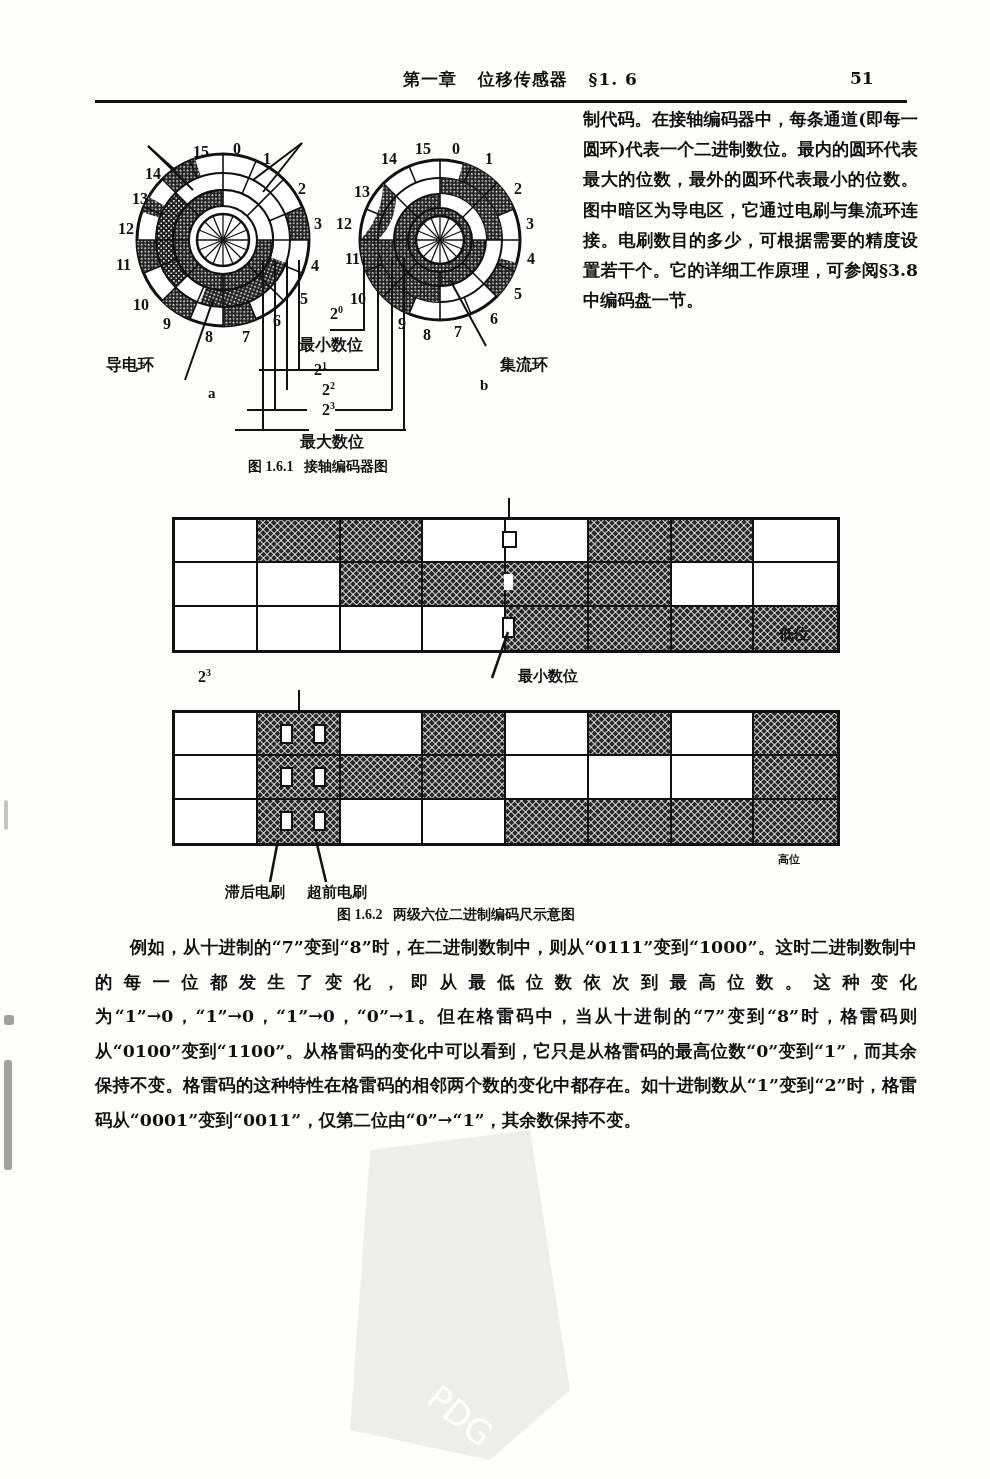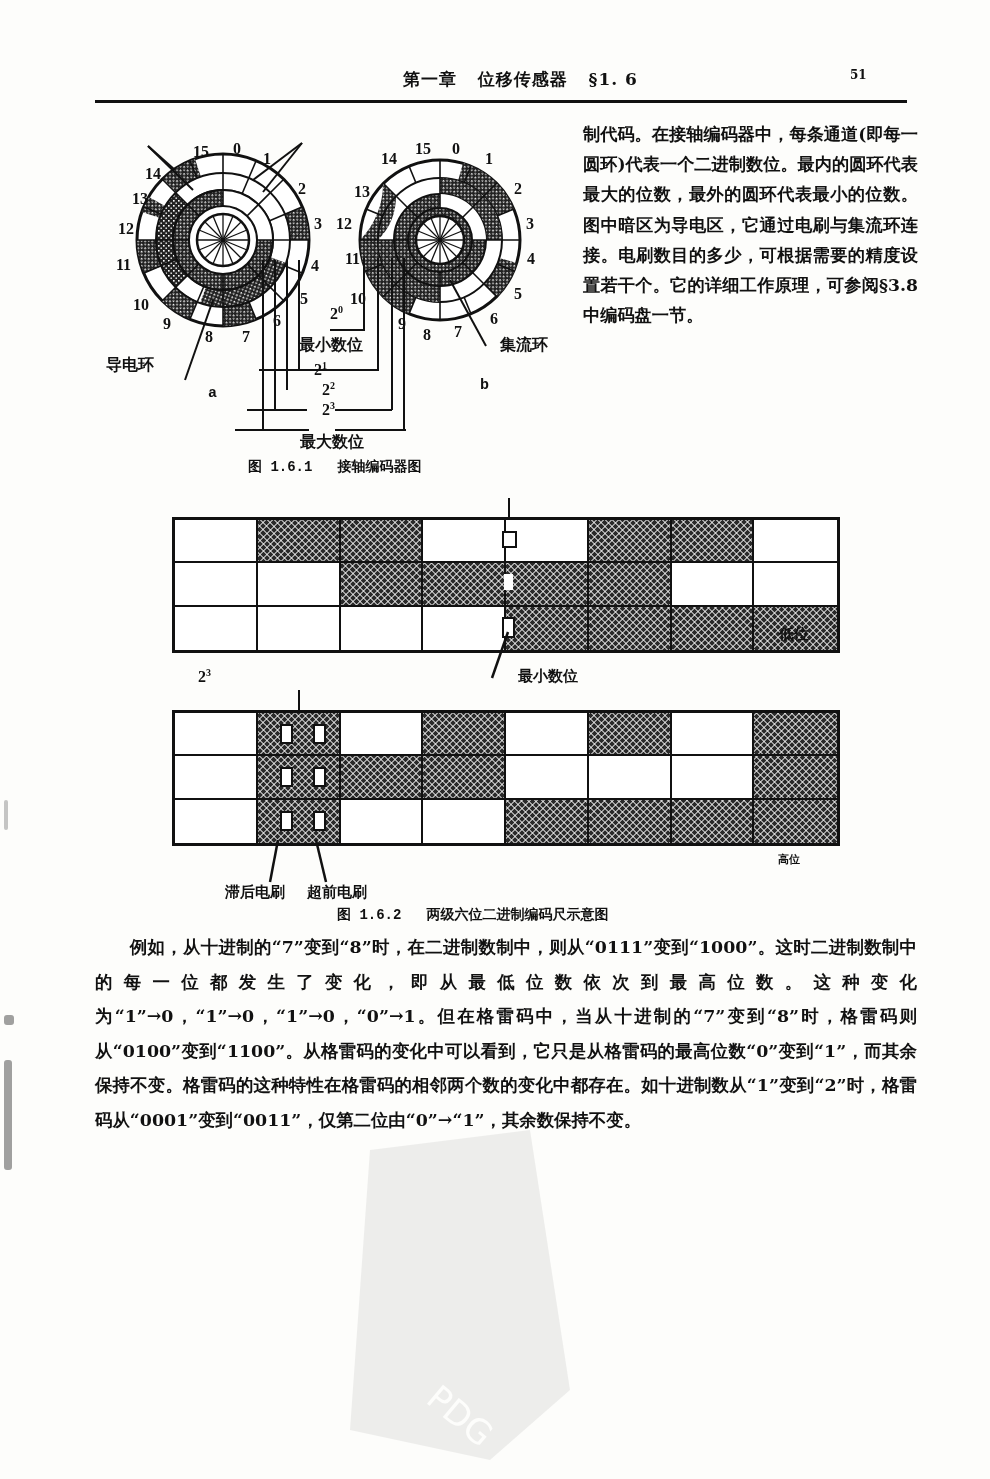--- a/index.html
+++ b/index.html
@@ -1,27 +1,27 @@
 <!DOCTYPE html>
 <html><head>
 <meta charset="utf-8">
 <style>
   html, body { margin:0; padding:0; }
   body { width:990px; height:1479px; background:#fdfdfb; position:relative; overflow:hidden;
          font-family:"DejaVu Serif", "Liberation Serif", serif; color:#111; }
   .abs { position:absolute; }
   .header-title { left:392px; top:68px; font-size:17px; font-weight:bold; letter-spacing:1px; white-space:pre;margin-left:11px; }
-  .page-num { left:850px; top:68px; font-size:12px; font-weight:bold; }
+  .page-num { left:850px; top:68px; font-size:17px; font-weight:bold; }
   .header-rule { left:95px; top:100px; width:812px; height:3px; background:#111; }
-  .rcol { left:583px; top:119px; width:335px; font-size:17.2px; line-height:30.2px; font-weight:bold; }
+  .rcol { left:583px; top:104px; width:335px; font-size:17.2px; line-height:30.2px; font-weight:bold; }
   .rcol p { margin:0; text-align:justify; }
   .rcol .ind { text-indent:2em; }
   .fig-svg { left:95px; top:108px; }
   .lbl { font-family:"Liberation Serif","DejaVu Serif",serif; font-weight:bold; font-size:16px; position:absolute; white-space:nowrap; }
-  .cap { font-family:Liberation Mono, monospace; font-size:14px; font-weight:bold; position:absolute; white-space:pre; }
+  .cap { font-family:Liberation Serif, serif; font-size:14px; font-weight:bold; position:absolute; white-space:pre; }
   .grid { position:absolute; left:172px; width:668px; height:136px; border:3px solid #111; box-sizing:border-box;
           display:grid; grid-template-columns:repeat(8,1fr); grid-template-rows:repeat(3,1fr); }
   .cell { border-right:2px solid #111; border-bottom:2px solid #111; position:relative; background:#fff; }
   .cell:nth-child(8n) { border-right:none; }
   .cell.row3 { border-bottom:none; }
   .cell.dark {
     background-color:#2a2a2a;
     background-image:
       repeating-linear-gradient(45deg, rgba(255,255,255,0.55) 0 1.4px, transparent 1.4px 5px),
       repeating-linear-gradient(-45deg, rgba(255,255,255,0.55) 0 1.4px, transparent 1.4px 5px);
@@ -205,21 +205,21 @@
   <span class="lbl" style="left:398px;top:315px">9</span>
   <span class="lbl" style="left:350px;top:290px">10</span>
   <span class="lbl" style="left:345px;top:250px">11</span>
   <span class="lbl" style="left:336px;top:215px">12</span>
   <span class="lbl" style="left:354px;top:183px">13</span>
   <span class="lbl" style="left:381px;top:150px">14</span>
   <span class="lbl" style="left:415px;top:140px">15</span>
 </div>
 
 <span class="cap" style="left:106px;top:355px;font-size:16px">导电环</span>
-<span class="cap" style="left:500px;top:335px;font-size:16px">集流环</span>
+<span class="cap" style="left:500px;top:355px;font-size:16px">集流环</span>
 <span class="cap" style="left:299px;top:335px;font-size:16px">最小数位</span>
 <span class="cap" style="left:300px;top:432px;font-size:16px">最大数位</span>
 <span class="lbl" style="left:330px;top:304px"><span>2</span><sup style="font-size:10px">0</sup></span>
 <span class="lbl" style="left:314px;top:360px"><span>2</span><sup style="font-size:10px">1</sup></span>
 <span class="lbl" style="left:322px;top:380px"><span>2</span><sup style="font-size:10px">2</sup></span>
 <span class="lbl" style="left:322px;top:400px"><span>2</span><sup style="font-size:10px">3</sup></span>
 <span class="cap" style="left:208px;top:385px;font-size:15px">a</span>
 <span class="cap" style="left:480px;top:377px;font-size:15px">b</span>
 <span class="cap" style="left:248px;top:458px">图 1.6.1   接轴编码器图</span>
 

